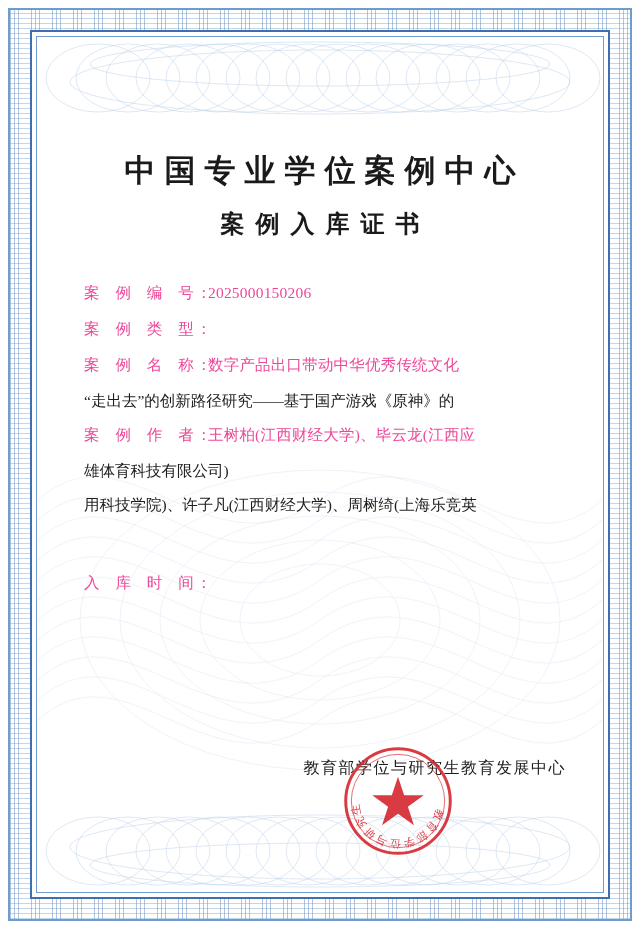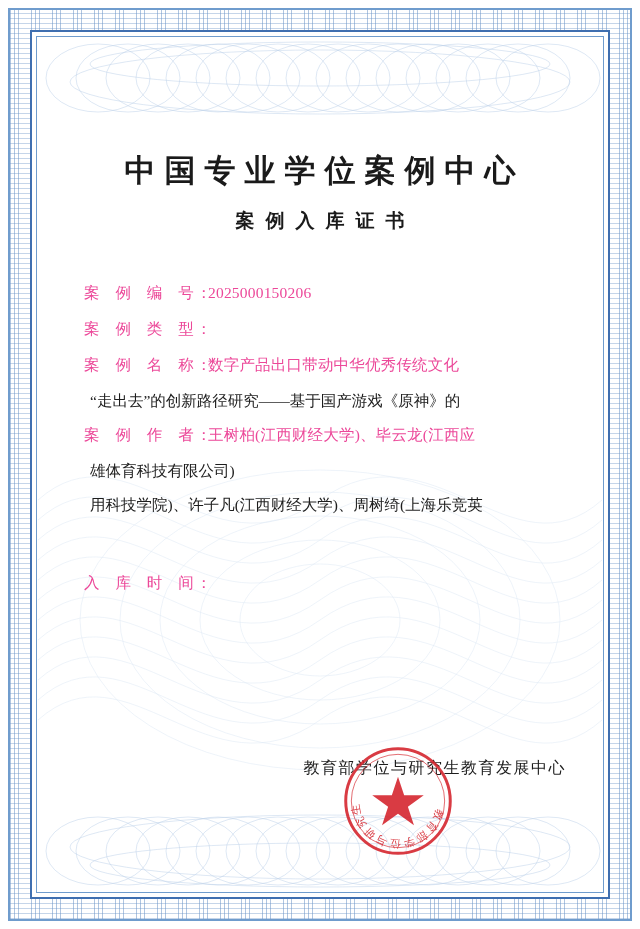--- a/index.html
+++ b/index.html
@@ -112,21 +112,21 @@
     color: #1a1a1a;
     text-indent: 9px;
     font-family: "Liberation Serif", "DejaVu Serif", serif;
   }
   .title-sub {
     position: absolute;
     top: 170px;
     left: 0;
     right: 0;
     text-align: center;
-    font-size: 19px;
+    font-size: 24px;
     letter-spacing: 11px;
     font-weight: bold;
     color: #1a1a1a;
     text-indent: 11px;
   }
 
   .fields {
     position: absolute;
     top: 238px;
     left: 46px;
@@ -152,21 +152,20 @@
   }
   .field-value {
     flex: 1 1 auto;
     letter-spacing: 0.2px;
     word-break: break-all;
   }
   .field-block {
     font-size: 15.5px;
     line-height: 34px;
     color: #1d1d1d;
-    margin-left: 6px;
   }
   .row-gap {
     height: 44px;
   }
 
   .issuer {
     position: absolute;
     bottom: 112px;
     left: 0;
     right: 36px;

